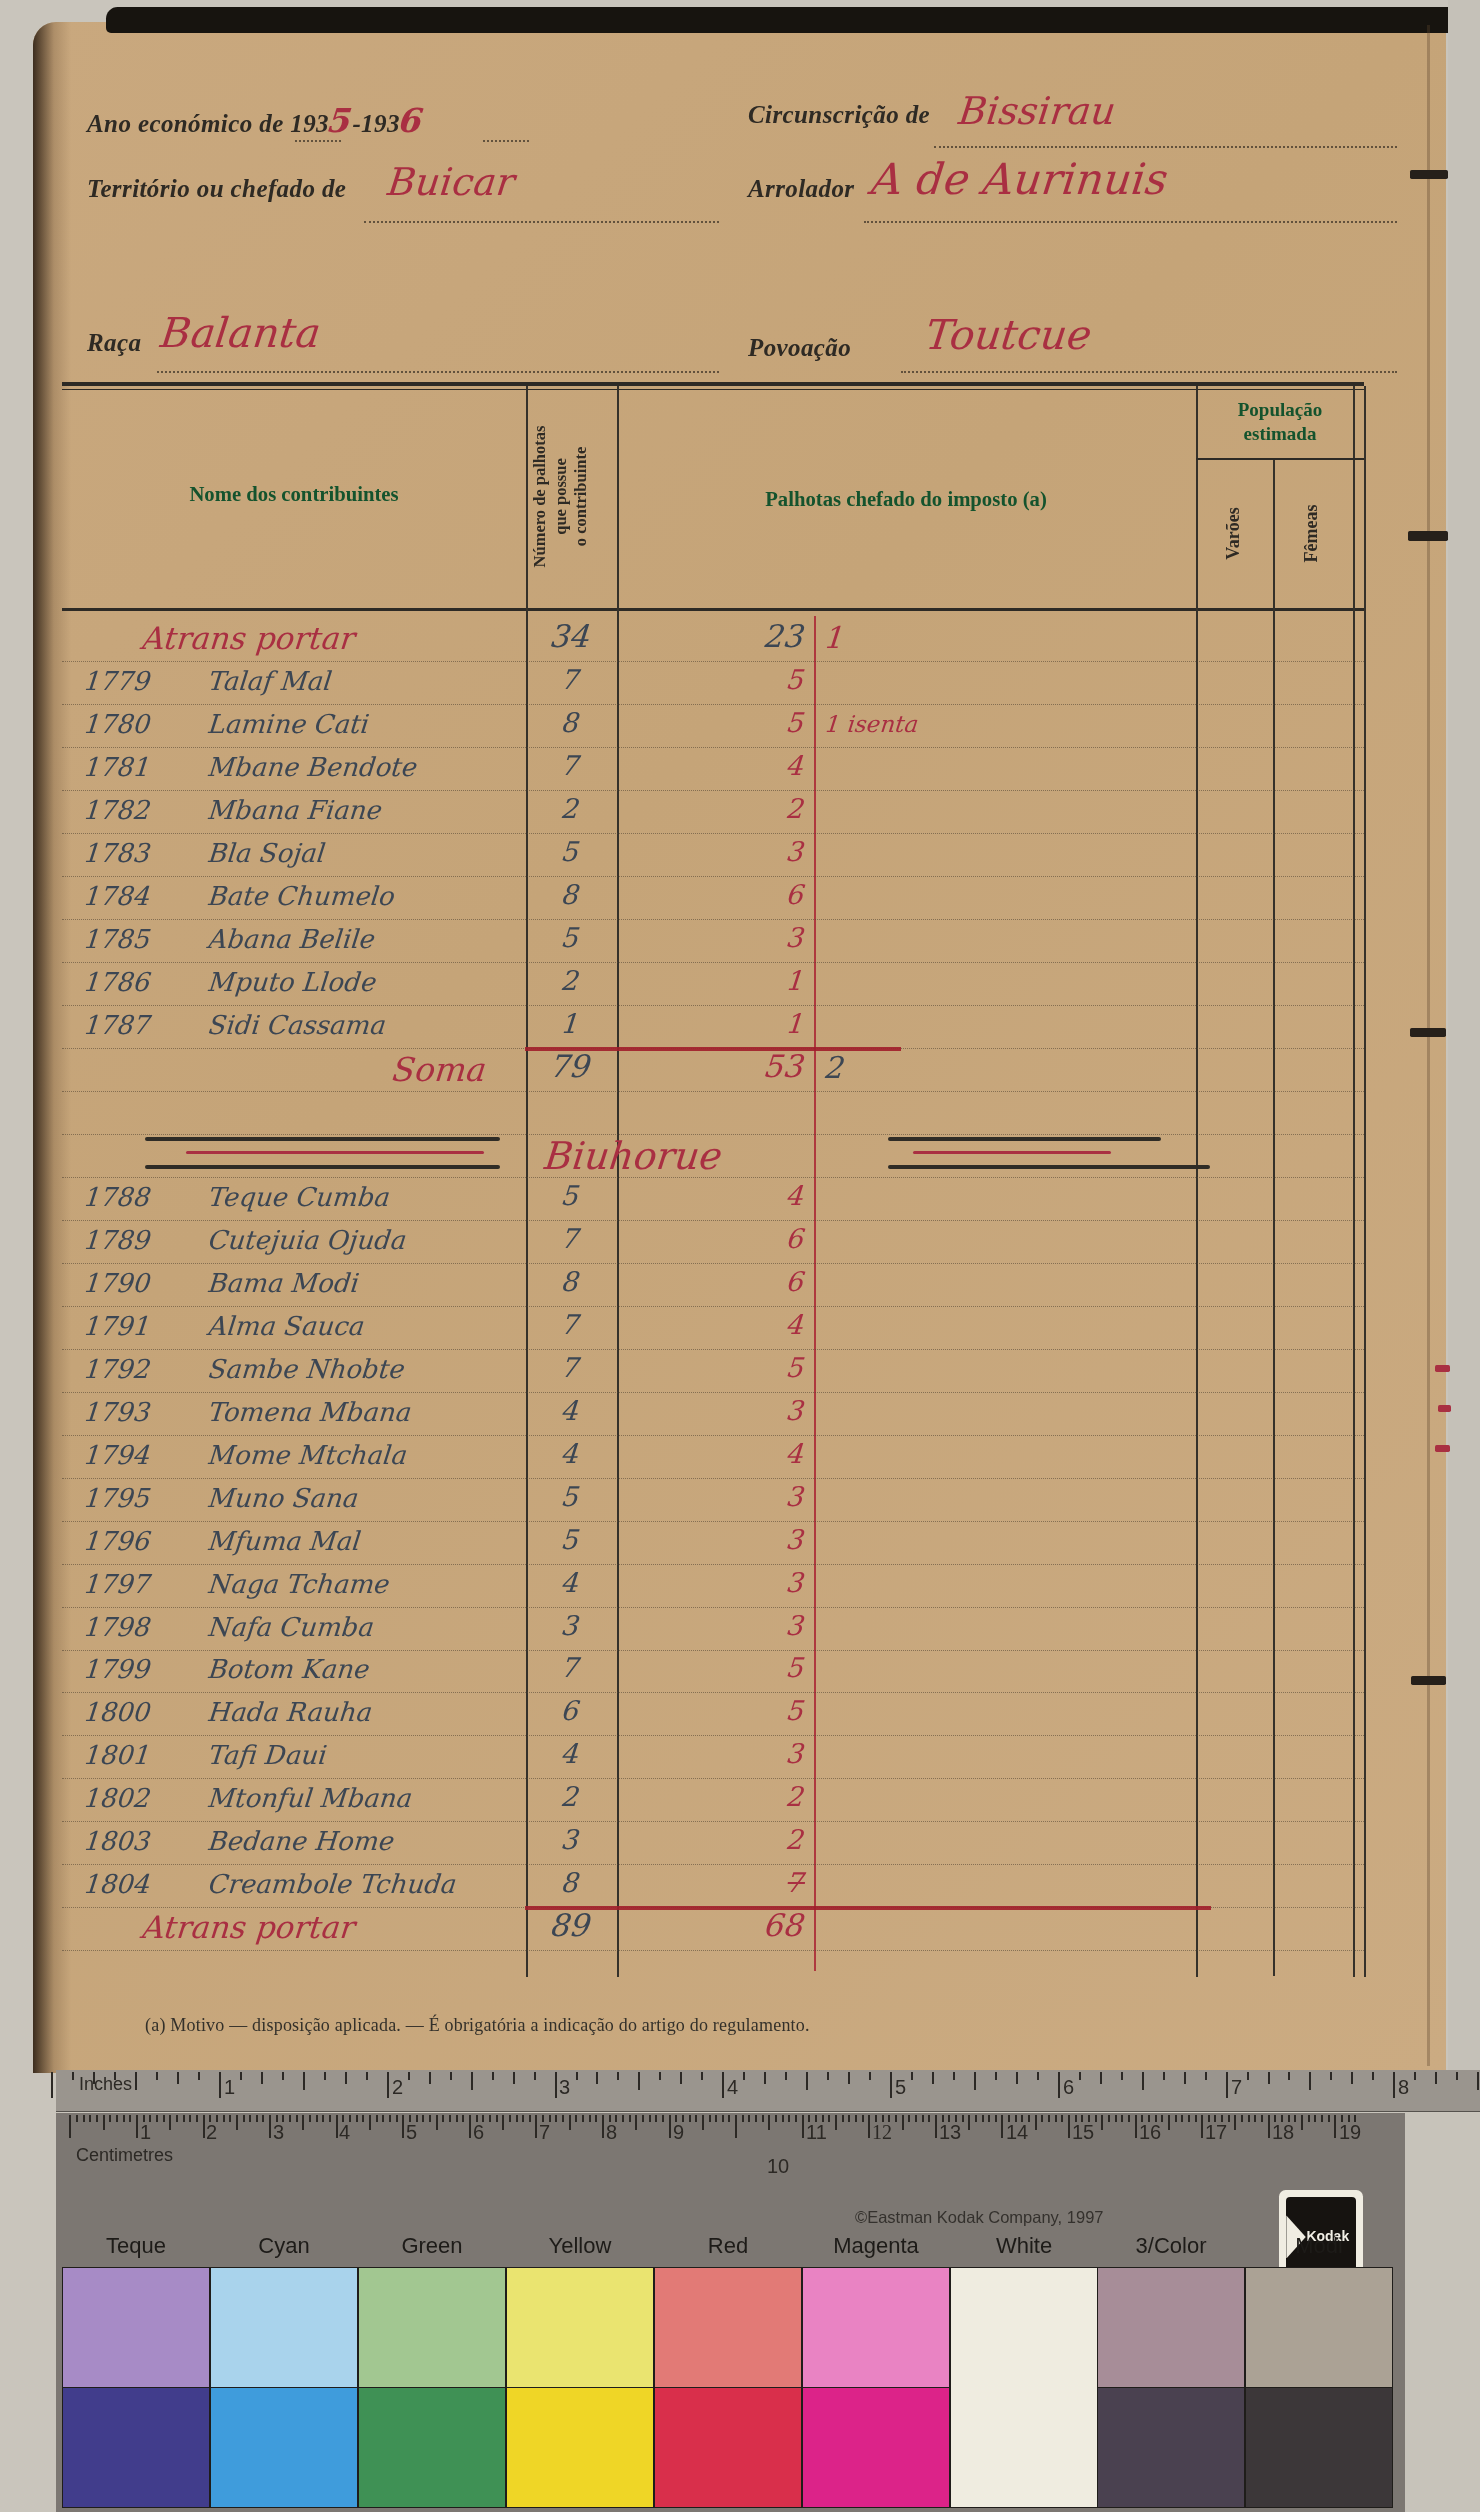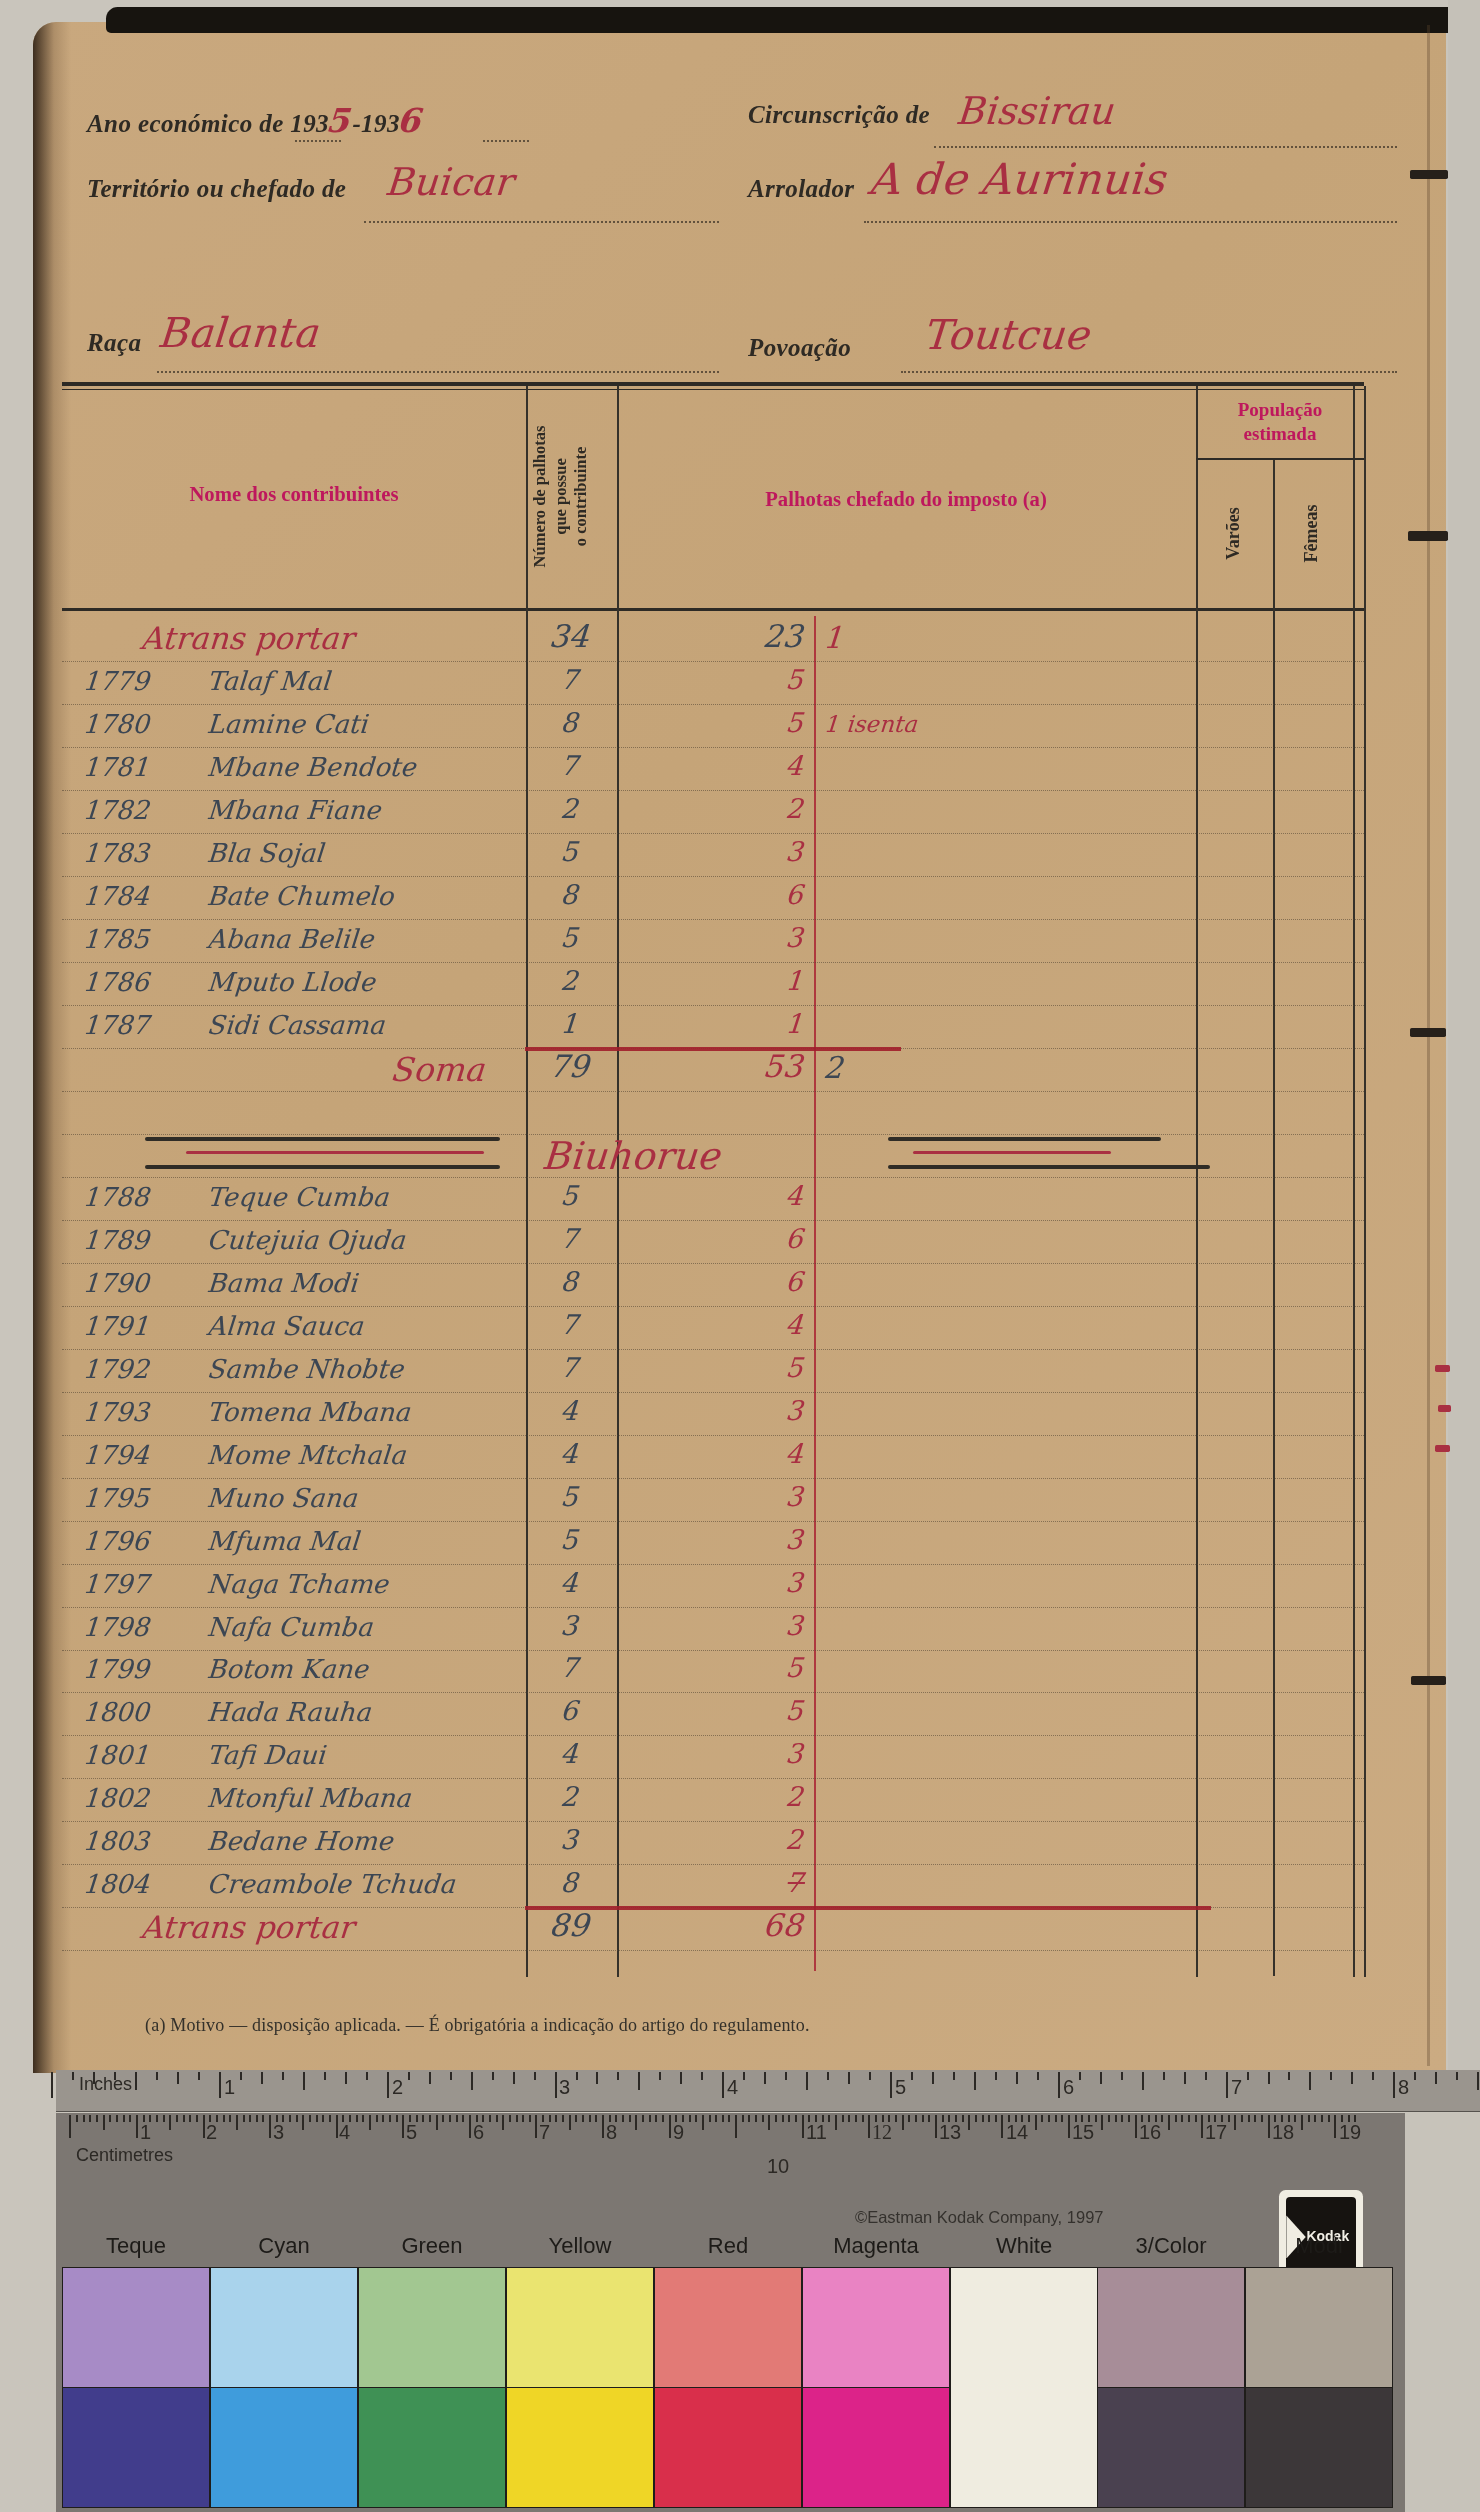--- a/index.html
+++ b/index.html
@@ -23,21 +23,21 @@
   .title{font-family:"Liberation Sans",sans-serif;font-weight:bold;font-size:55px;
          letter-spacing:6.6px;color:#23211c;}
   .dotline{position:absolute;border-bottom:2.5px dotted rgba(64,54,40,.75);height:0.8px;}
   .hand{font-family:"DejaVu Serif",serif;font-style:italic;display:inline-block;transform:skewX(-7deg);}
   .red-ink{color:#a92f42;}
   .dark-ink{color:#3c4653;}
   
   .hline{position:absolute;background:#2d2a25;}
   .vline{position:absolute;background:#35312a;width:1.7px;}
   .redvline{position:absolute;width:1.7px;background:rgba(169,38,52,.85);}
-  .thead{color:#be185d;font-weight:bold;text-align:center;}
+  .thead{color:#14532d;font-weight:bold;text-align:center;}
   .vrot{position:absolute;transform:rotate(-90deg);color:#2e2a24;font-weight:bold;text-align:center;}
   .row{position:absolute;left:62px;width:1302px;height:43px;border-bottom:1.7px dotted rgba(78,66,50,.55);}
   .row .rnum{position:absolute;left:23px;top:5px;font-size:26px;}
   .row .rname{position:absolute;left:147px;top:5px;font-size:26px;white-space:nowrap;}
   .row .rpal{position:absolute;left:464px;width:91px;top:3.3px;font-size:27px;text-align:center;}
   .row .rise{position:absolute;left:578px;width:165px;top:3.3px;font-size:27px;text-align:right;}
   .row .rnote{position:absolute;left:764px;top:6.6px;font-size:23px;white-space:nowrap;}
   .row .rcarry{position:absolute;left:81px;top:1.7px;font-size:31px;}
   .row .rsoma{position:absolute;left:331px;top:1.7px;font-size:33px;}
   .redhr{position:absolute;height:3.3px;background:rgba(160,30,42,.9);}

